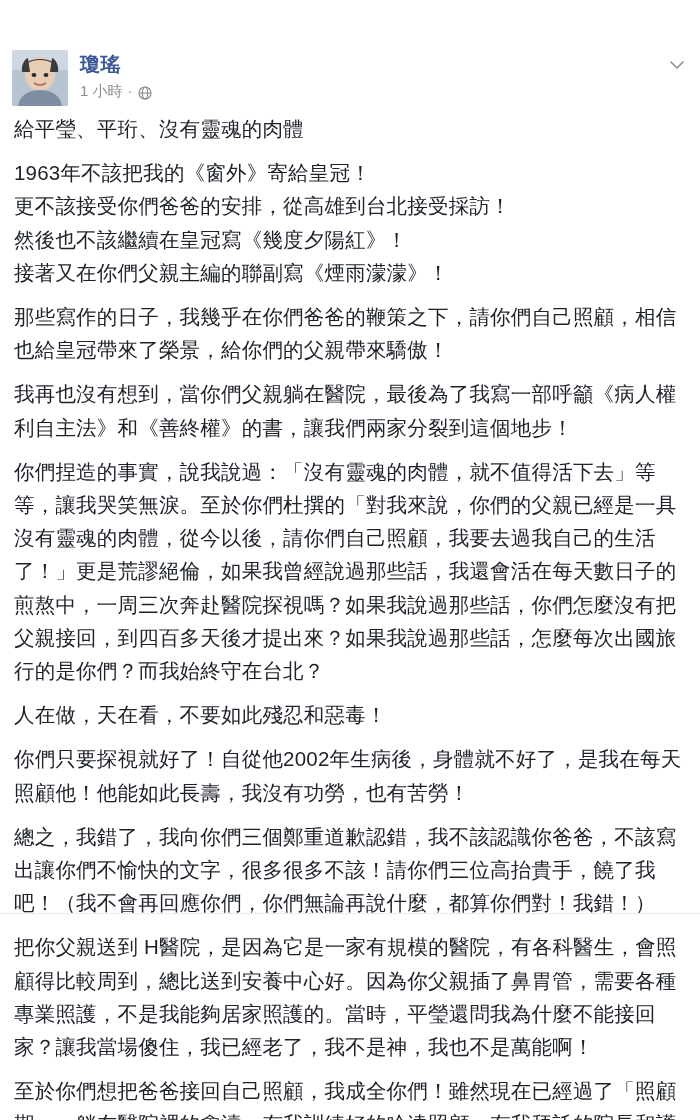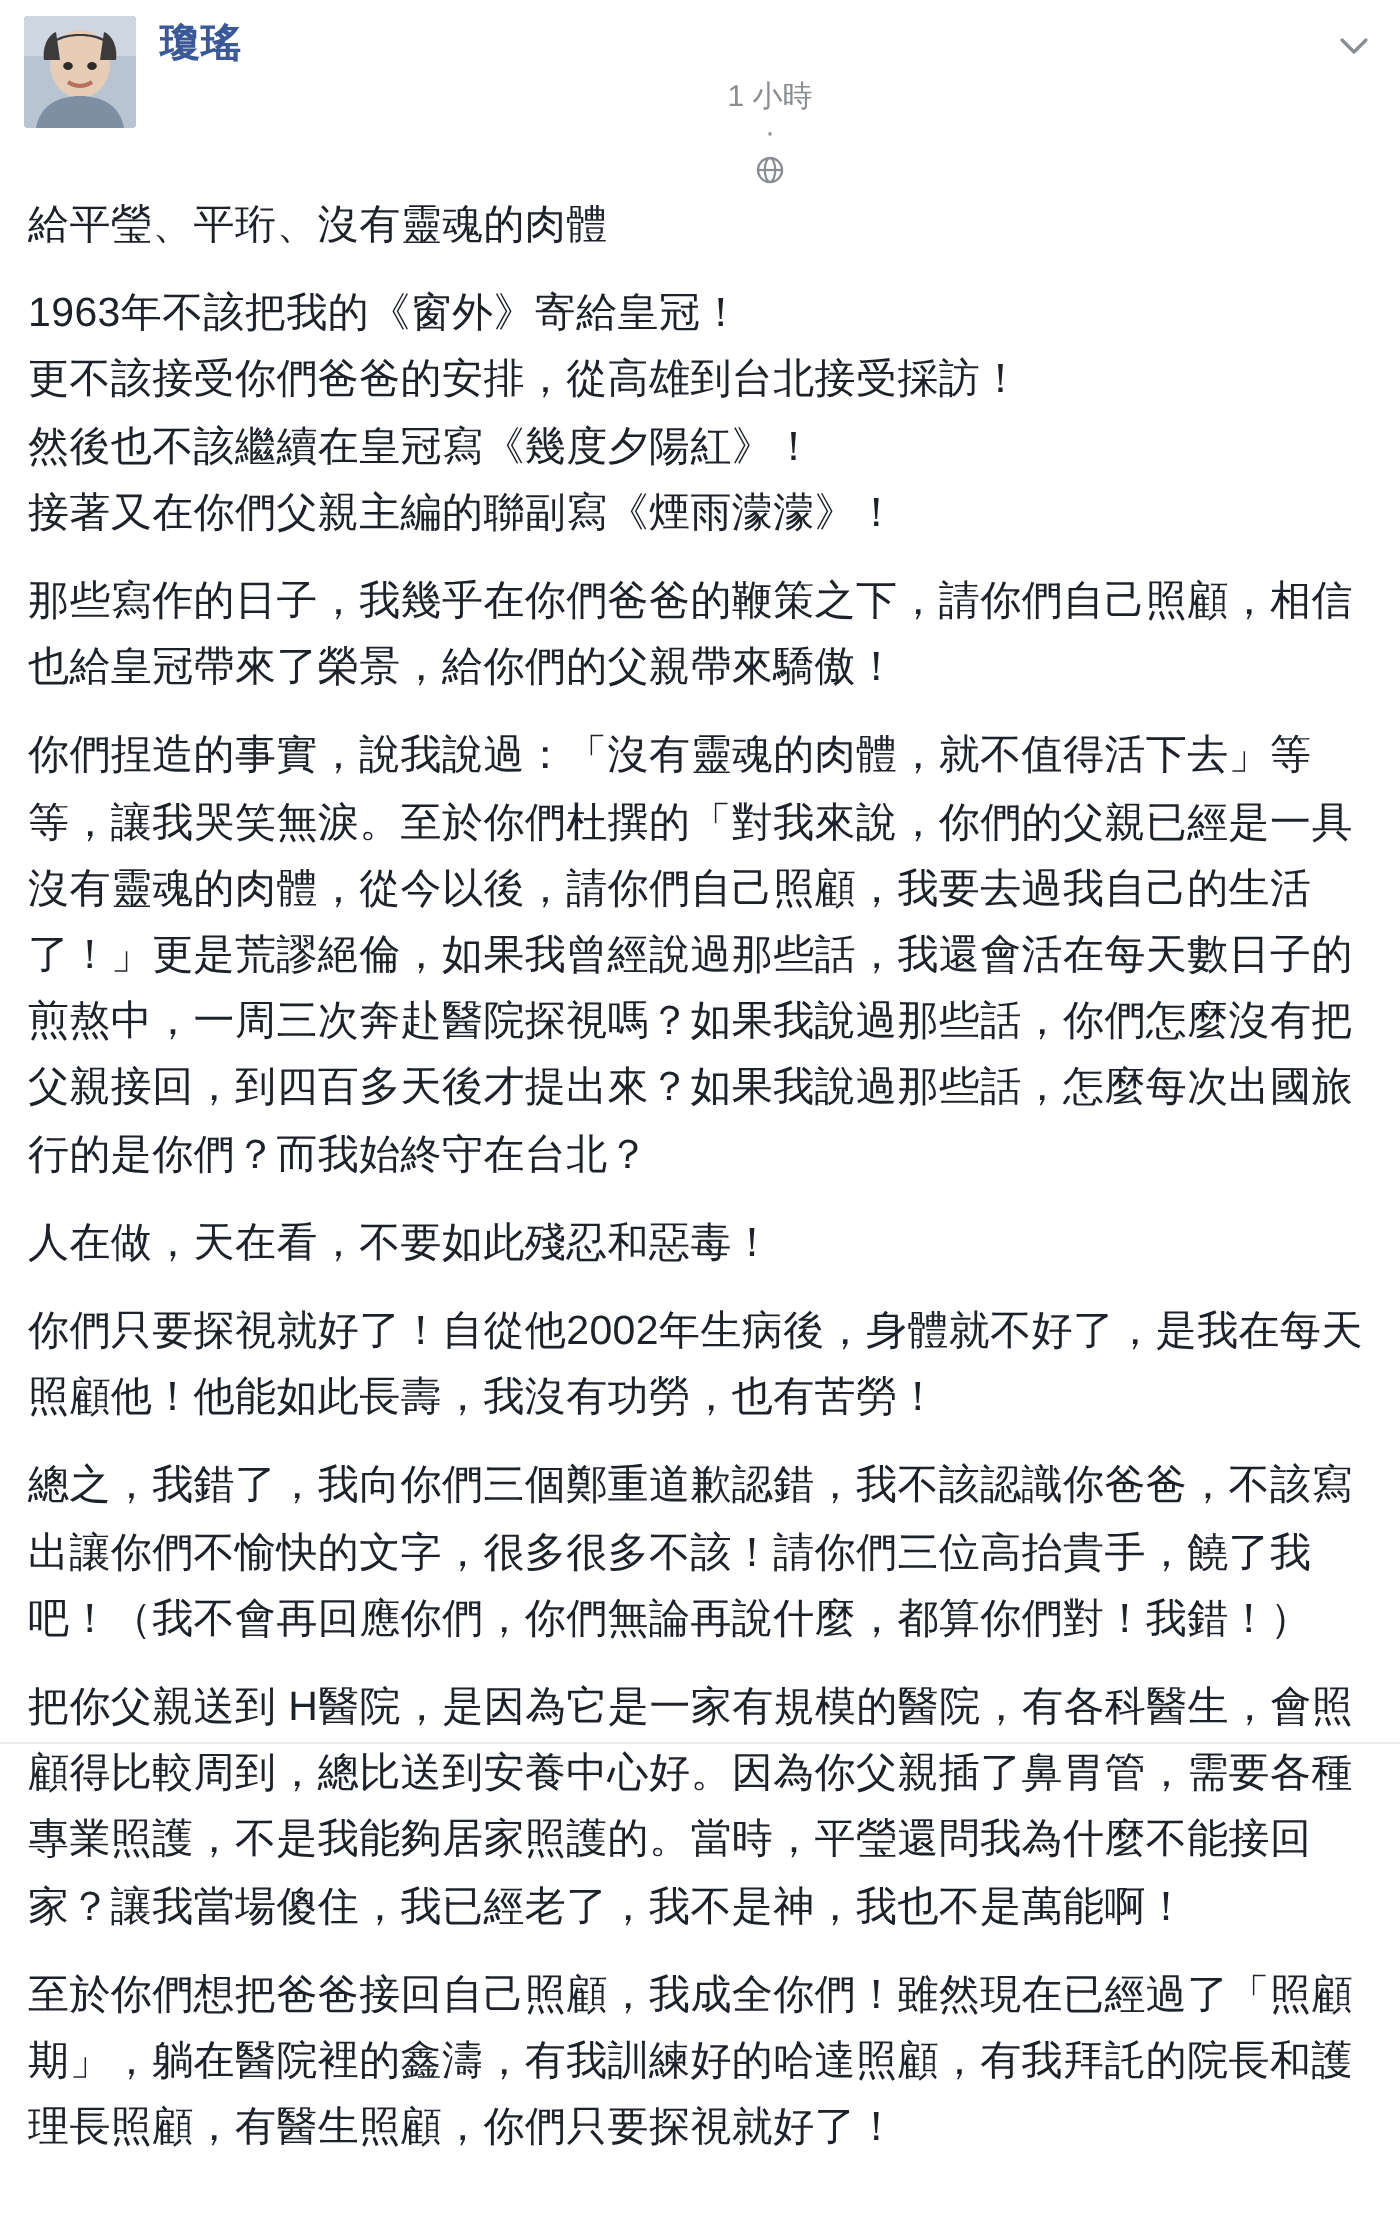--- a/index.html
+++ b/index.html
@@ -12,20 +12,21 @@
     height: 1120px;
     font-family: "Liberation Sans", sans-serif;
     overflow: hidden;
   }
   .post {
     position: relative;
     width: 700px;
     height: 872px;
     background: #ffffff;
     box-sizing: border-box;
+    margin-top: 42px;
   }
   .post-header {
     display: flex;
     align-items: flex-start;
     padding: 8px 10px 4px 12px;
     position: relative;
   }
   .avatar {
     width: 56px;
     height: 56px;
@@ -51,21 +52,20 @@
     line-height: 24px;
     letter-spacing: 0.5px;
   }
   .meta {
     display: flex;
     align-items: center;
     margin-top: 6px;
     font-size: 15px;
     color: #8a8d91;
     line-height: 18px;
-    flex-direction: column;
   }
   .meta .sep {
     margin: 0 5px;
     color: #8a8d91;
   }
   .globe-icon {
     display: inline-block;
     width: 14px;
     height: 14px;
     position: relative;
@@ -143,20 +143,21 @@
     </div>
   </div>
 
   <div class="post-body">
     <p class="para">給平瑩、平珩、沒有靈魂的肉體</p>
     <p class="para" style="white-space: pre-line;">1963年不該把我的《窗外》寄給皇冠！
 更不該接受你們爸爸的安排，從高雄到台北接受採訪！
 然後也不該繼續在皇冠寫《幾度夕陽紅》！
 接著又在你們父親主編的聯副寫《煙雨濛濛》！</p>
     <p class="para">那些寫作的日子，我幾乎在你們爸爸的鞭策之下，請你們自己照顧，相信也給皇冠帶來了榮景，給你們的父親帶來驕傲！</p>
+    <p class="para">我再也沒有想到，當你們父親躺在醫院，最後為了我寫一部呼籲《病人權利自主法》和《善終權》的書，讓我們兩家分裂到這個地步！</p>
     <p class="para">你們捏造的事實，說我說過：「沒有靈魂的肉體，就不值得活下去」等等，讓我哭笑無淚。至於你們杜撰的「對我來說，你們的父親已經是一具沒有靈魂的肉體，從今以後，請你們自己照顧，我要去過我自己的生活了！」更是荒謬絕倫，如果我曾經說過那些話，我還會活在每天數日子的煎熬中，一周三次奔赴醫院探視嗎？如果我說過那些話，你們怎麼沒有把父親接回，到四百多天後才提出來？如果我說過那些話，怎麼每次出國旅行的是你們？而我始終守在台北？</p>
     <p class="para">人在做，天在看，不要如此殘忍和惡毒！</p>
     <p class="para">你們只要探視就好了！自從他2002年生病後，身體就不好了，是我在每天照顧他！他能如此長壽，我沒有功勞，也有苦勞！</p>
     <p class="para">總之，我錯了，我向你們三個鄭重道歉認錯，我不該認識你爸爸，不該寫出讓你們不愉快的文字，很多很多不該！請你們三位高抬貴手，饒了我吧！（我不會再回應你們，你們無論再說什麼，都算你們對！我錯！）</p>
     <p class="para">把你父親送到 H醫院，是因為它是一家有規模的醫院，有各科醫生，會照顧得比較周到，總比送到安養中心好。因為你父親插了鼻胃管，需要各種專業照護，不是我能夠居家照護的。當時，平瑩還問我為什麼不能接回家？讓我當場傻住，我已經老了，我不是神，我也不是萬能啊！</p>
     <p class="para">至於你們想把爸爸接回自己照顧，我成全你們！雖然現在已經過了「照顧期」，躺在醫院裡的鑫濤，有我訓練好的哈達照顧，有我拜託的院長和護理長照顧，有醫生照顧，你們只要探視就好了！</p>
 
   </div>
 
   <div class="divider-shadow"></div>

